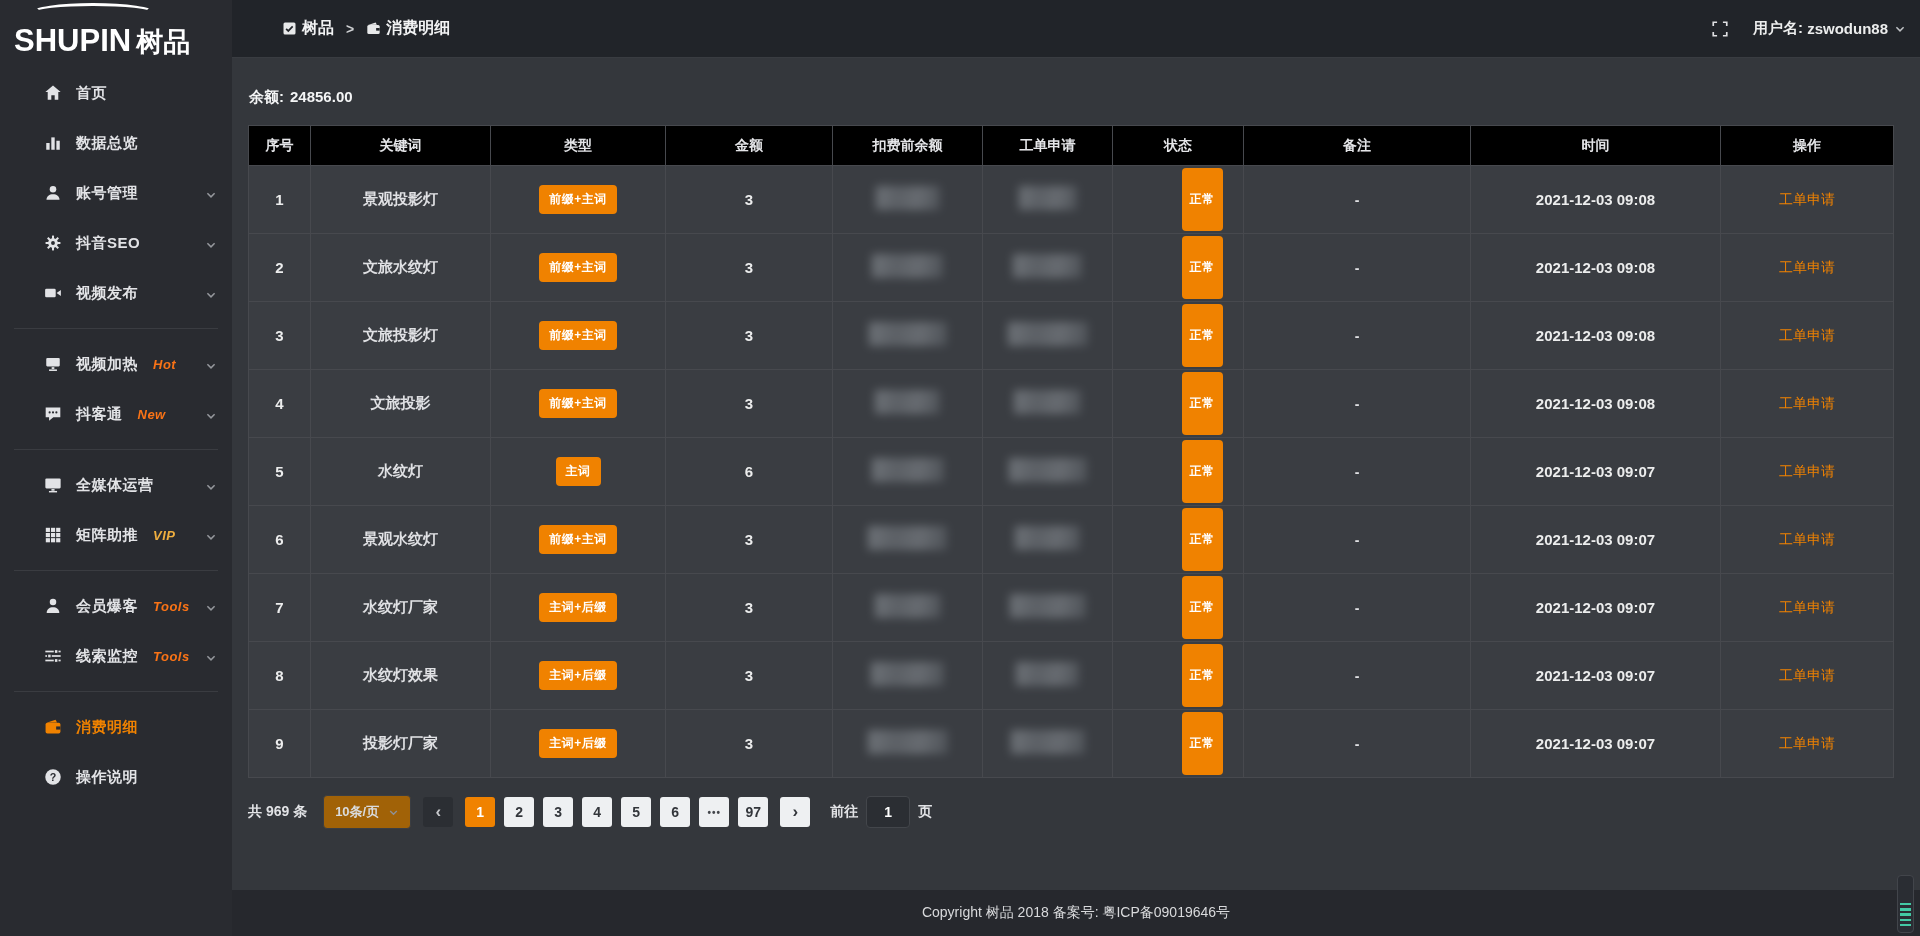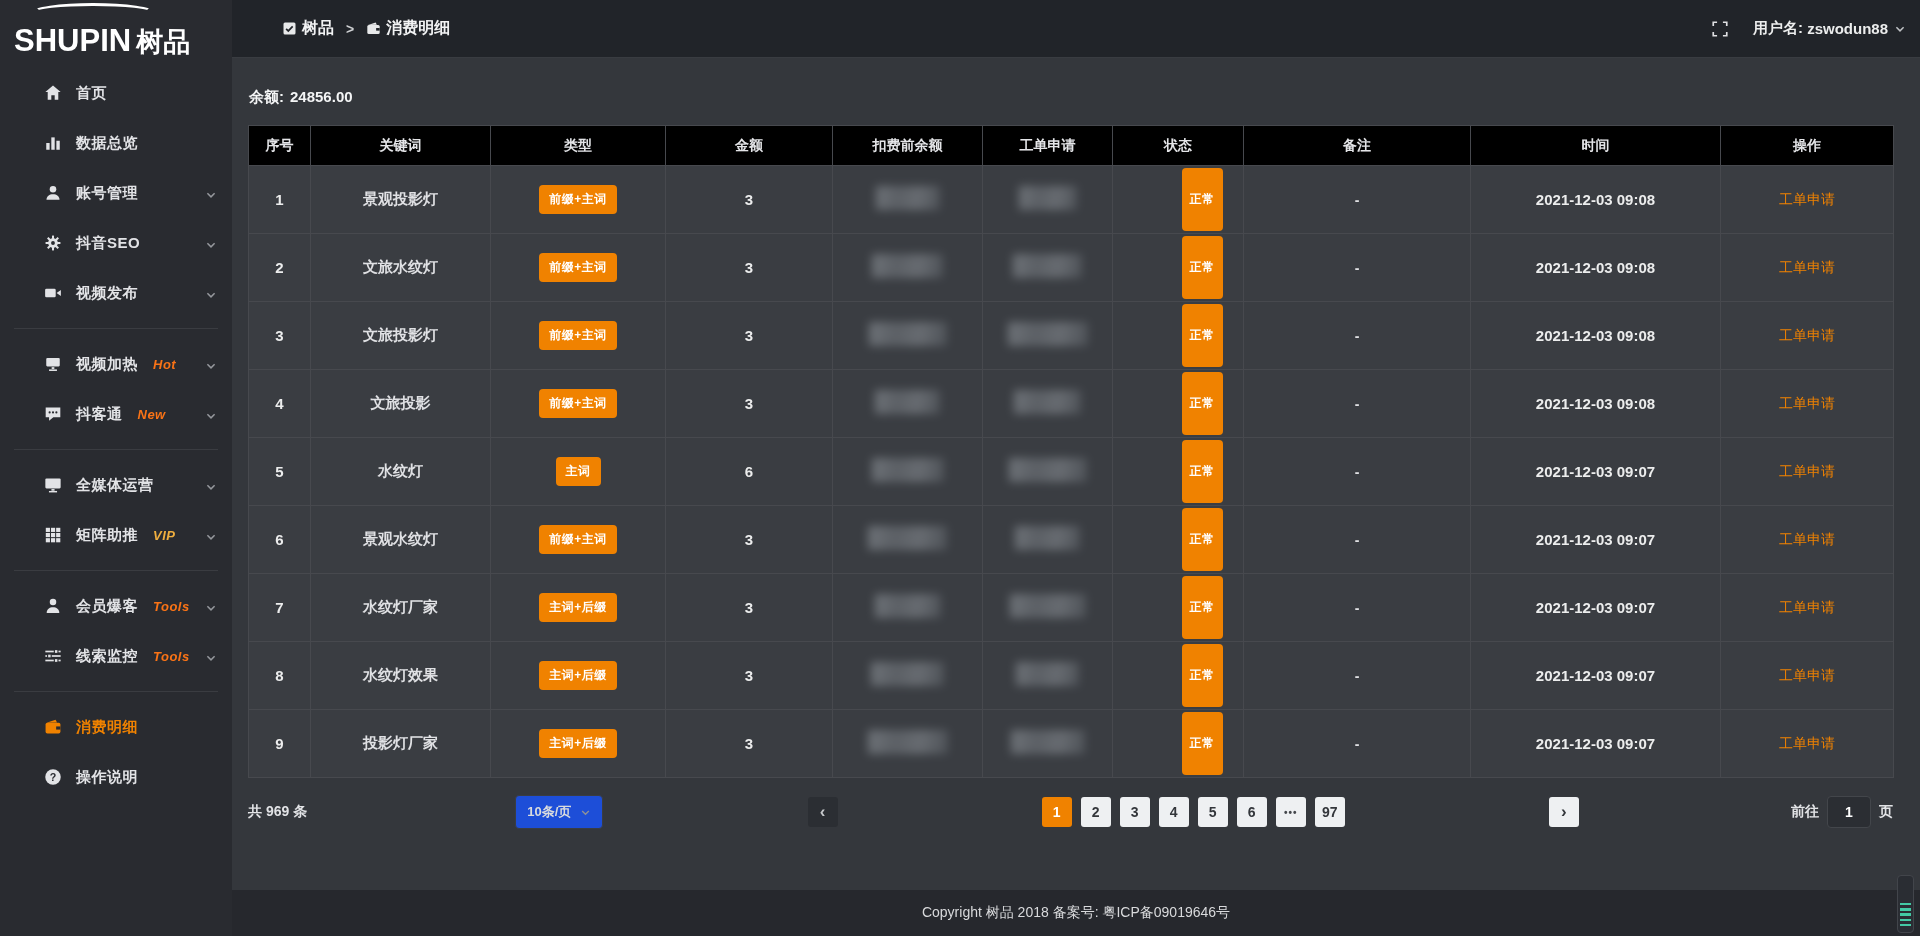--- a/index.html
+++ b/index.html
@@ -58,25 +58,25 @@
   td.num, td.time-cell { font-size:15px; color:#eceded; }
   .badge { display:inline-block; background:#f08200; color:#fff; font-size:12px; font-weight:700;
            padding:6px 10px; border-radius:4px; letter-spacing:.5px; }
   .badge.small { padding:23px 8px;margin-left:48px; }
   .blur-chip { display:inline-block; height:24px; border-radius:2px; opacity:.55;
                background:linear-gradient(100deg,#9aa0a6 0%,#777c82 35%,#8d9298 65%,#5d6268 100%);
                filter:blur(5px); }
   .action-link { color:#f08200; font-weight:400; font-size:14px; cursor:pointer;margin-top:16px; }
 
   
-  .pagination { margin-top:17px; display:flex; align-items:center; justify-content:space-between; gap:5px;
+  .pagination { margin-top:17px; display:flex; align-items:center; justify-content:flex-start; gap:12px;
                 color:#e2e3e6; font-size:14px; font-weight:700; }
   .pg-total { margin-right:4px; }
   .pg-size { display:flex; align-items:center; gap:9px; height:34px; padding:0 11px;
-             background:#1d4ed8; border:1px solid #3a3d42; border-radius:4px; color:#d9dbdd;
+             background:#a16207; border:1px solid #3a3d42; border-radius:4px; color:#d9dbdd;
              font-size:13px; cursor:pointer; }
   .pg-size .dd-chevron { width:11px; height:11px; color:#8e9196; display:inline-flex; }
   .pg-size .dd-chevron svg { width:11px; height:11px; }
   .pg-btn { min-width:30px; height:30px; padding:0 4px; border-radius:3px; display:flex;
             align-items:center; justify-content:center; font-size:14px; font-weight:700; cursor:pointer; }
   .pg-prev { background:#2b2e33; color:#c7c9cc; font-size:17px; }
   .pg-page { background:#eef0f2; color:#33363b; }
   .pg-page.active { background:#f08200; color:#fff; }
   .pg-ellipsis { background:#eef0f2; color:#43464b; font-size:10px; letter-spacing:1px; }
   .pg-next { background:#eef0f2; color:#33363b; font-size:17px; }

